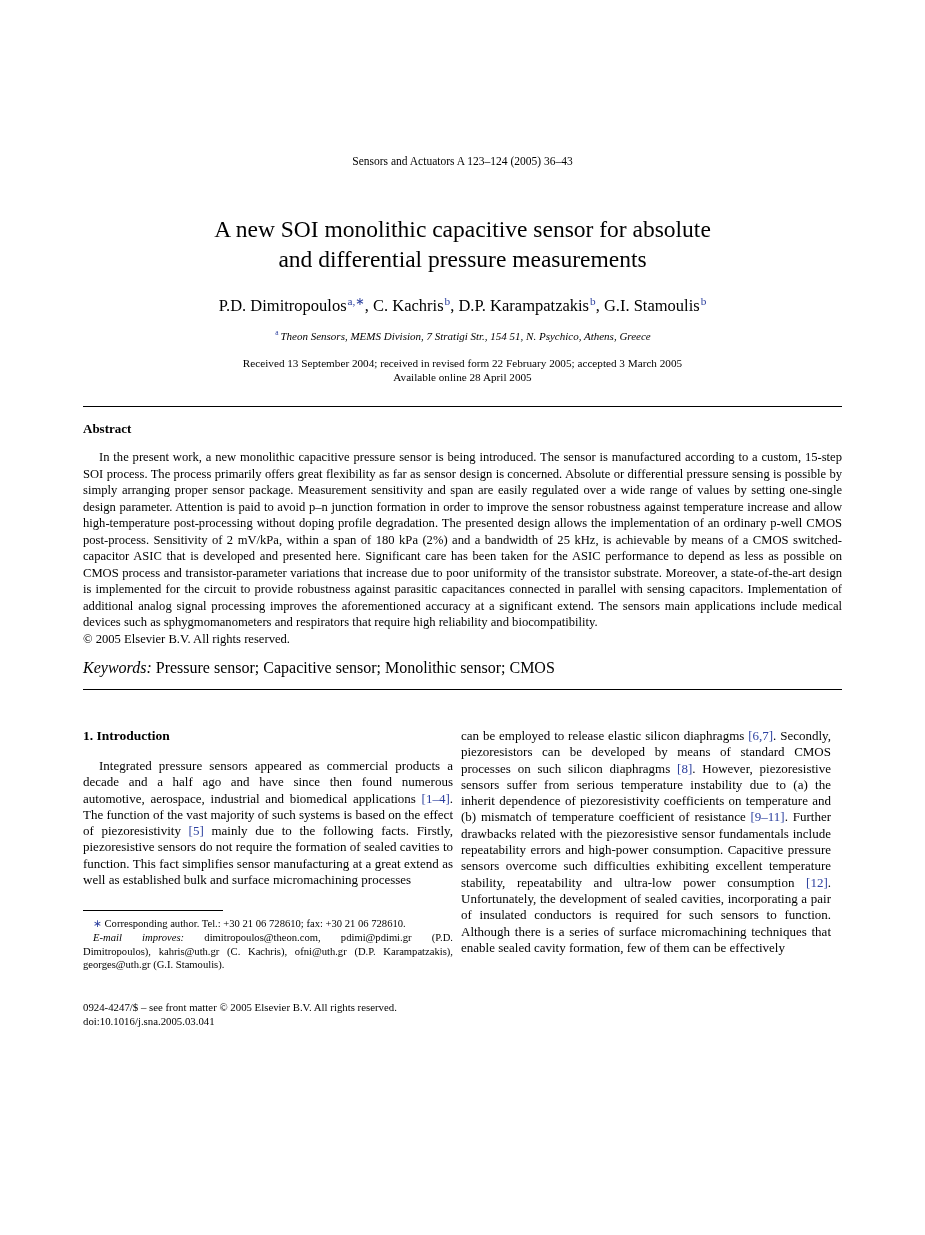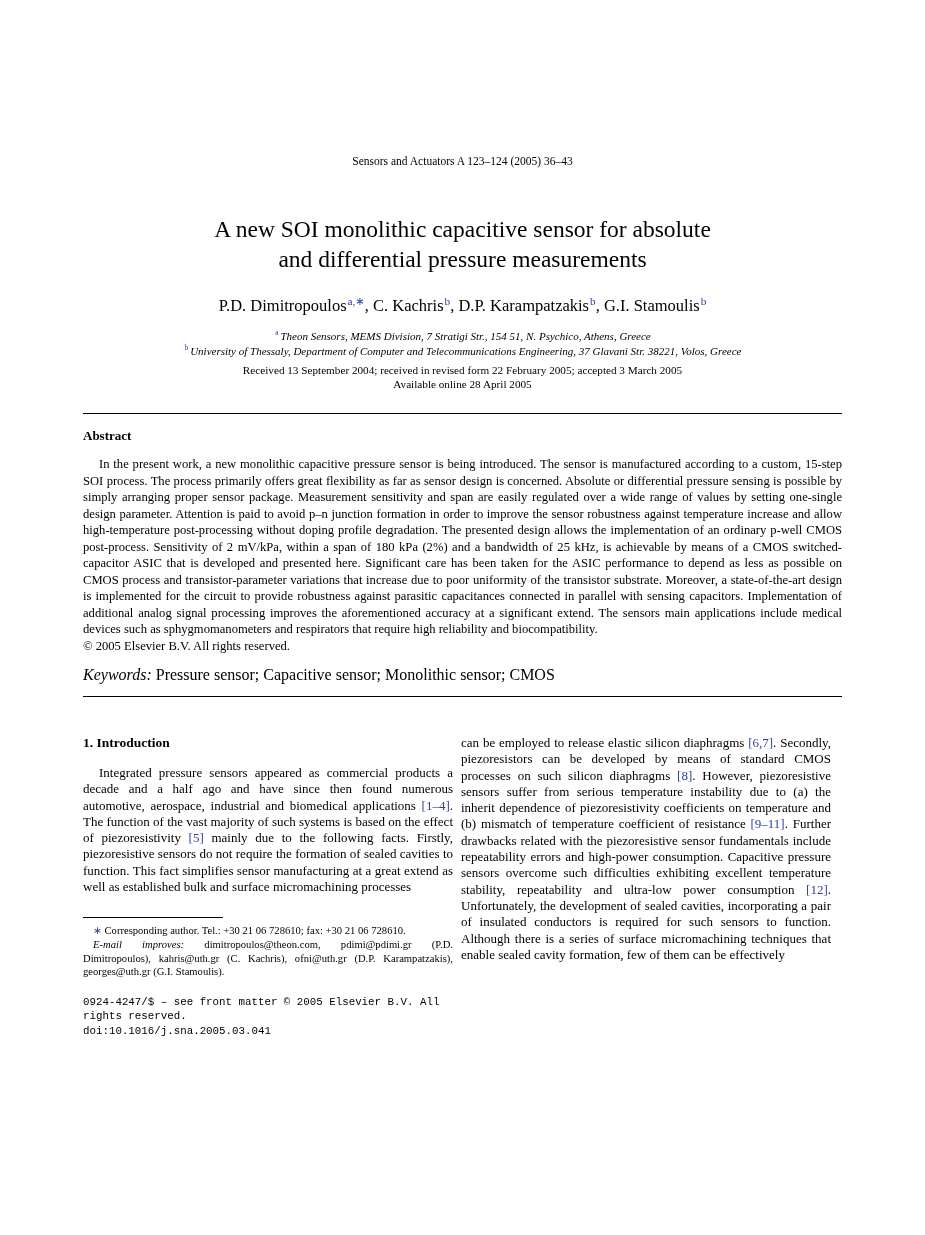--- a/index.html
+++ b/index.html
@@ -6,57 +6,56 @@
   .page{
     width:919px;height:1235px;box-sizing:border-box;position:relative;
     margin:0 auto;background:#ffffff;color:#000;
     font-family:"Liberation Serif", serif;
     padding:154px 80px 0 80px;overflow:hidden;
   }
   .journal-line{text-align:center;font-size:11.5px;line-height:14px;}
   .title{margin:46px 0 16px 0;text-align:center;font-size:23.5px;font-weight:normal;line-height:30px;}
   .authors{margin-top:22px;text-align:center;font-size:16.5px;line-height:20px;}
   .affils{margin-top:13px;text-align:center;font-size:11px;line-height:15px;}
-  .received{margin-top:4px;text-align:center;font-size:11.2px;line-height:14px;}
+  .received{margin-top:12px;text-align:center;font-size:11.2px;line-height:14px;}
   .rule{border:none;border-top:1px solid #000;margin:22px 0 0 0;height:0;}
   .abstract-heading{margin-top:14px;font-size:13px;font-weight:bold;line-height:16px;}
   .abstract-body{margin:12px 0 0 0;font-size:12.6px;line-height:16.5px;text-align:justify;text-indent:16px;}
   .copyright{margin:0;font-size:12.6px;line-height:16.5px;text-align:left;}
   .keywords{margin-top:13px;font-size:16px;line-height:15px;}
   .rule2{border:none;border-top:1px solid #000;margin:14px 0 0 0;height:0;}
   .columns{margin-top:38px;display:flex;gap:8px;align-items:flex-start;}
   .col{width:370px;}
   .section-heading{font-size:13.5px;font-weight:bold;line-height:16px;margin:0;}
   .body-par{margin:14px 0 0 0;font-size:13px;line-height:16.3px;text-align:justify;}
   .body-par.indent{text-indent:16px;}
   .col-right .body-par{margin-top:0;}
   .fn-rule{width:140px;border:none;border-top:1px solid #000;margin:22px 0 6px 0;height:0;}
   .footnote{margin:0;font-size:10.6px;line-height:13.6px;text-align:justify;text-indent:10px;}
-  .footer-lines{margin-top:16px;font-size:10.8px;line-height:14.5px;font-family:Liberation Mono, monospace;}
+  .footer-lines{margin-top:28px;font-size:10.8px;line-height:14.5px;}
   .cite{color:#2b3f9e;}
   .sup{vertical-align:super;font-size:0.68em;line-height:0;padding-left:1px;}
   .it{font-style:italic;}
 </style>
 </head>
 <body>
 
 <div class="page">
 
   <div class="journal-line">Sensors and Actuators A 123–124 (2005) 36–43</div>
 
   <h1 class="title">
     <span>A new SOI monolithic capacitive sensor for absolute</span><br>
     <span>and differential pressure measurements</span>
   </h1>
 
   <div class="authors"><span>P.D. Dimitropoulos</span><span class="sup cite">a,∗</span><span>, C. Kachris</span><span class="sup cite">b</span><span>, D.P. Karampatzakis</span><span class="sup cite">b</span><span>, G.I. Stamoulis</span><span class="sup cite">b</span></div>
 
   <div class="affils">
     <div><span class="sup cite">a </span><span class="it">Theon Sensors, MEMS Division, 7 Stratigi Str., 154 51, N. Psychico, Athens, Greece</span></div>
-    <div><span class="sup cite">b </span><span class="it">University of Thessaly, Department of Computer and Telecommunications Engineering, 37 Glavani Str. 38221, Volos, Greece</span></div>
   </div>
 
   <div class="received">
     <div>Received 13 September 2004; received in revised form 22 February 2005; accepted 3 March 2005</div>
     <div>Available online 28 April 2005</div>
   </div>
 
   <hr class="rule">
 
   <div class="abstract-heading">Abstract</div>

